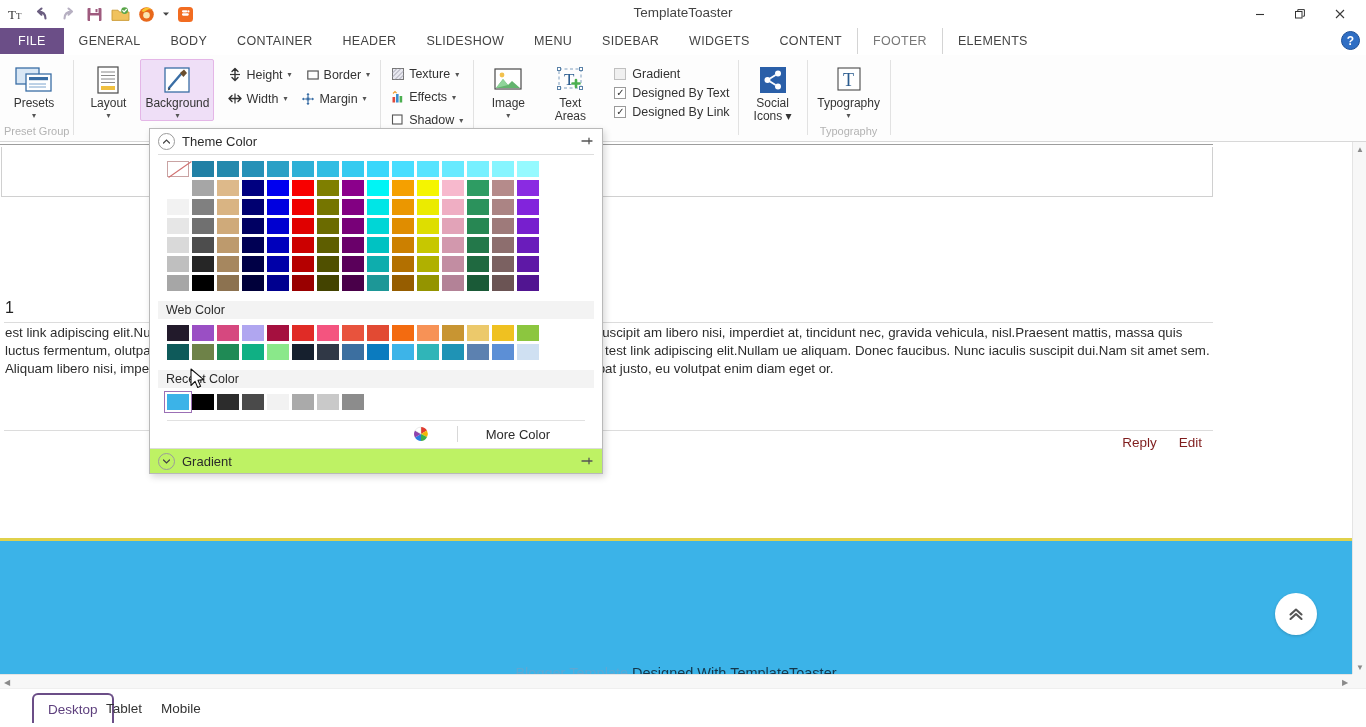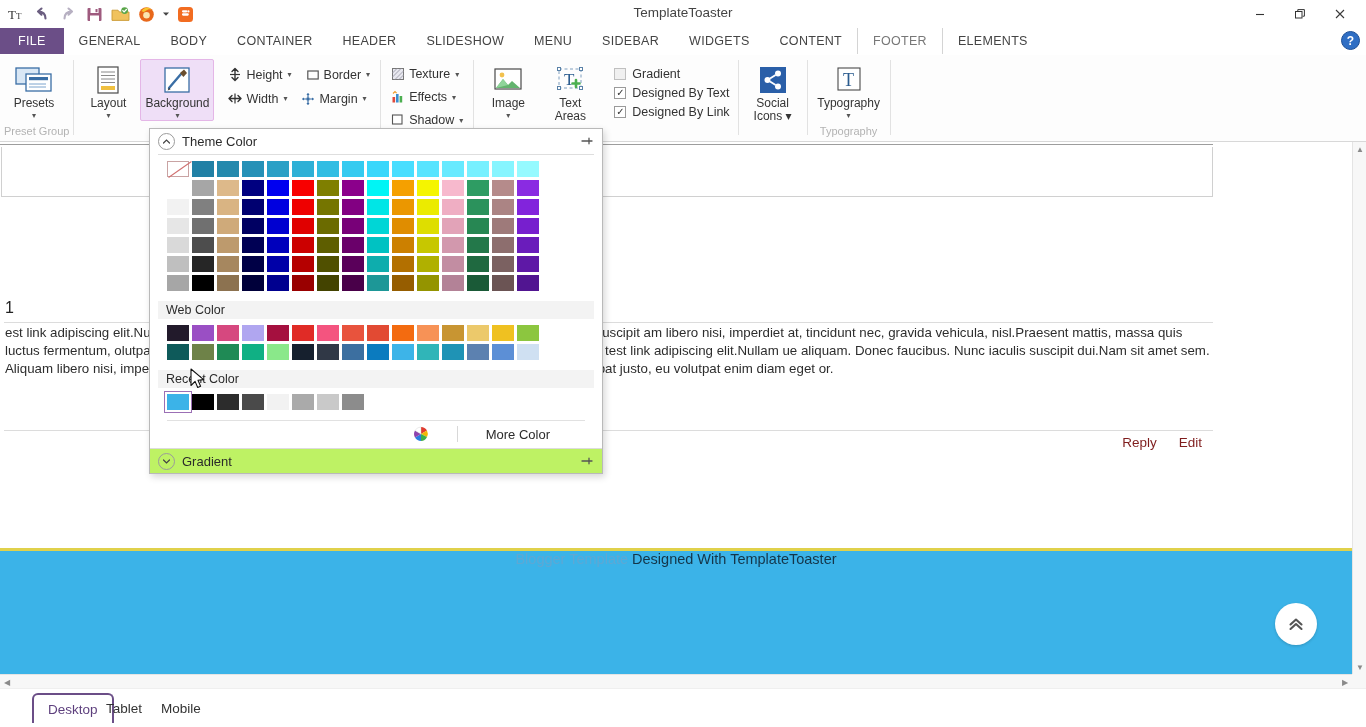--- a/index.html
+++ b/index.html
@@ -129,23 +129,23 @@
     position:absolute; left:4px; top:288px; width:1209px; height:1px; background:#dcdcdc;
   }
   .post-actions{
     position:absolute; right:150px; top:293px; display:flex; gap:22px;
     font-size:13.5px; color:#7f1d1d;
   }
   .post-actions span{ cursor:pointer; }
 
   
   .site-footer{
-    position:absolute; left:0; top:406px; width:1352px; height:146px;
+    position:absolute; left:0; top:396px; width:1352px; height:146px;
     background:#3bb3e8; border:3px solid #e0d14b; border-left:none; border-right:none;
-    display:flex; align-items:flex-start; justify-content:center;
+    display:flex; align-items:flex-end; justify-content:center;
   }
   .footer-credit{ font-size:14.5px; color:#14364a; }
   .footer-credit .muted{ color:#5ea8d4; }
   .totop{
     position:absolute; right:35px; top:52px; width:42px; height:42px; border-radius:50%;
     background:#fff; display:flex; align-items:center; justify-content:center;
     box-shadow:0 1px 3px rgba(0,0,0,.18); cursor:pointer;
   }
 
   

